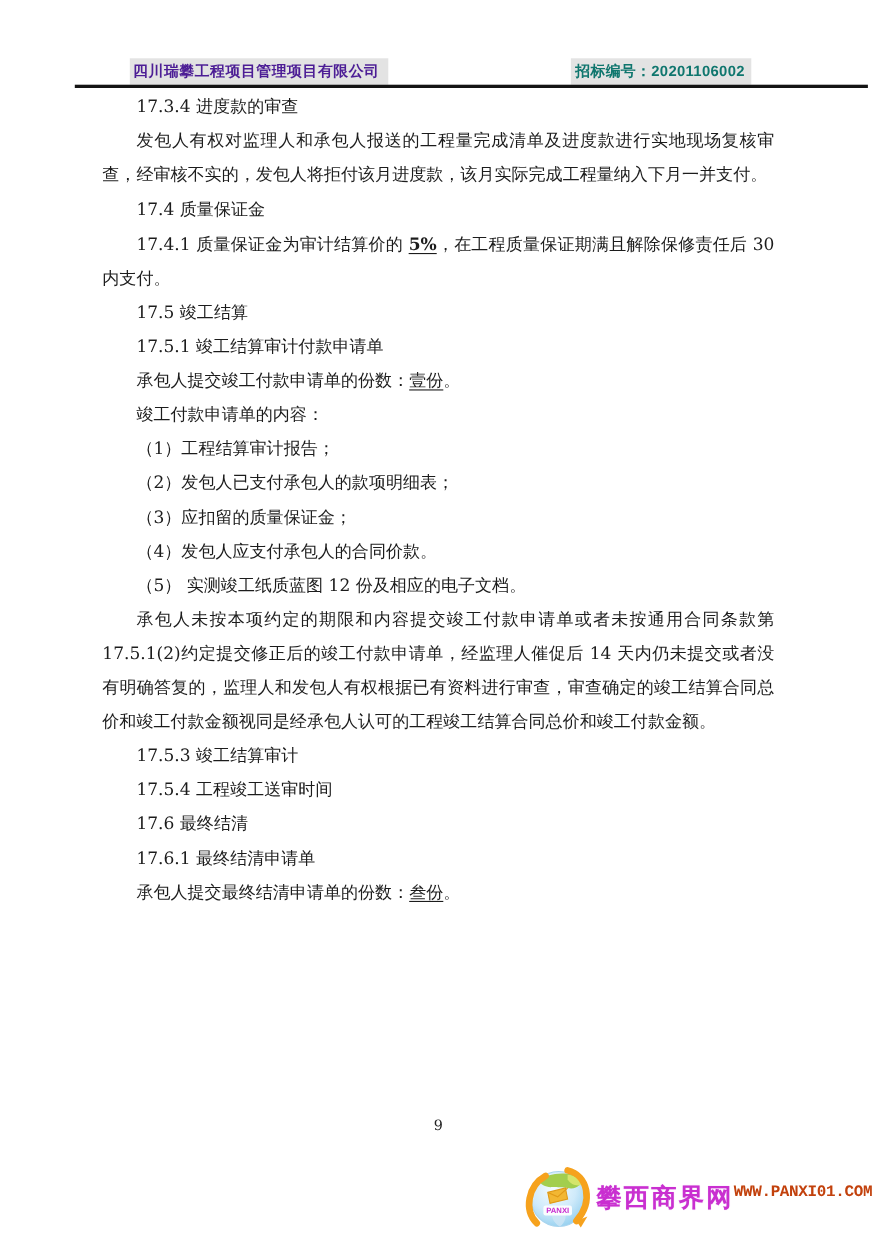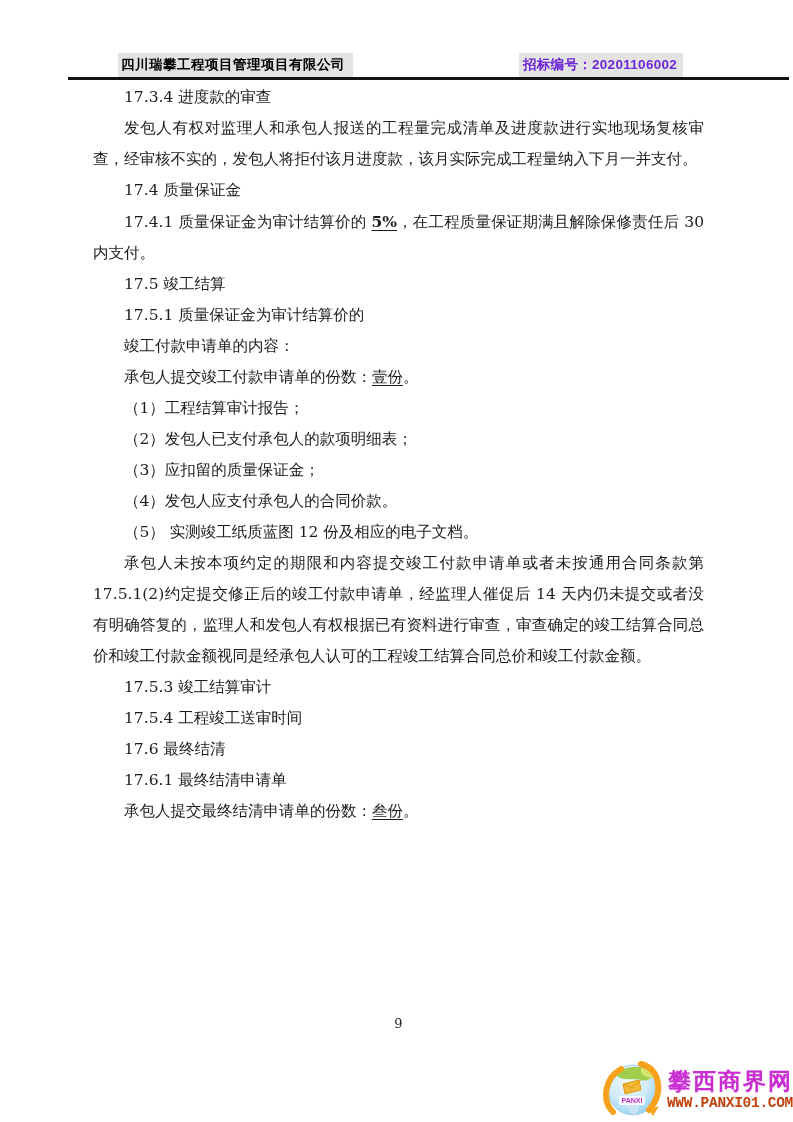--- a/index.html
+++ b/index.html
@@ -4,26 +4,26 @@
 <style>
   html,body{margin:0;padding:0;background:#ffffff;}
   .page{
     position:relative;width:793px;height:1122px;margin:0 auto;
     background:#ffffff;overflow:hidden;
     font-family:"DejaVu Serif","Liberation Serif",serif;color:#1c1c1c;
   }
   
   .header-company{
     position:absolute;left:118px;top:53px;
-    font-family:Liberation Mono, monospace;font-size:13.5px;font-weight:bold;color:#000000;
+    font-family:Liberation Mono, monospace;font-size:13.5px;font-weight:bold;color:#4c1d95;
     background:#e3e3e3;padding:3px 8px 3px 3px;letter-spacing:.5px;
   }
   .header-bid{
     position:absolute;left:519px;top:53px;
-    font-family:"Liberation Sans",sans-serif;font-size:13.5px;font-weight:bold;color:#6d28d9;
+    font-family:"Liberation Sans",sans-serif;font-size:13.5px;font-weight:bold;color:#0f766e;
     background:#e3e3e3;padding:3px 6px 3px 4px;letter-spacing:.3px;
   }
   .header-rule{
     position:absolute;left:68px;top:77px;width:721px;height:3px;background:#141414;
   }
   
   .doc-body{
     position:absolute;left:93px;top:82px;width:611px;
     font-size:15.5px;line-height:31px;text-align:justify;
   }
@@ -33,21 +33,21 @@
   
   .page-number{
     position:absolute;left:93px;top:1016px;width:611px;text-align:center;
     font-size:13px;color:#222;
   }
   
   .watermark{
     position:absolute;right:0px;bottom:2px;display:flex;align-items:center;gap:2px;
   }
   .wm-logo{width:64px;height:60px;flex:0 0 auto;}
-  .wm-text{display:flex;flex-direction:column;align-items:flex-end;line-height:1;}
+  .wm-text{display:flex;flex-direction:row;align-items:flex-start;line-height:1;}
   .site-name{
     font-family:"Liberation Sans",sans-serif;font-weight:bold;font-size:23px;
     color:#c92fd0;letter-spacing:2px;margin-bottom:3px;
     text-shadow:0 0 1px #e9b5ef;
   }
   .site-url{
     font-family:"Liberation Mono",monospace;font-weight:bold;font-size:14.5px;
     color:#c2410c;letter-spacing:-.3px;
   }
 </style>
@@ -59,23 +59,23 @@
   <div class="header-company">四川瑞攀工程项目管理项目有限公司</div>
   <div class="header-bid">招标编号：20201106002</div>
   <div class="header-rule"></div>
 
   <main class="doc-body">
       <p class="block heading"><span>17.3.4 进度款的审查</span></p>
       <p class="block para"><span>发包人有权对监理人和承包人报送的工程量完成清单及进度款进行实地现场复核审查，经审核不实的，发包人将拒付该月进度款，该月实际完成工程量纳入下月一并支付。</span></p>
       <p class="block heading"><span>17.4 质量保证金</span></p>
       <p class="block para"><span>17.4.1 质量保证金为审计结算价的 </span><span class="u b">5%</span><span>，在工程质量保证期满且解除保修责任后 30 内支付。</span></p>
       <p class="block heading"><span>17.5 竣工结算</span></p>
-      <p class="block heading"><span>17.5.1 质量保证金为审计结算价的</span></p>
+      <p class="block heading"><span>17.5.1 竣工结算审计付款申请单</span></p>
+      <p class="block para"><span>承包人提交竣工付款申请单的份数：</span><span class="u">壹份</span><span>。</span></p>
       <p class="block para"><span>竣工付款申请单的内容：</span></p>
-      <p class="block para"><span>承包人提交竣工付款申请单的份数：</span><span class="u">壹份</span><span>。</span></p>
       <p class="block list-item"><span>（1）工程结算审计报告；</span></p>
       <p class="block list-item"><span>（2）发包人已支付承包人的款项明细表；</span></p>
       <p class="block list-item"><span>（3）应扣留的质量保证金；</span></p>
       <p class="block list-item"><span>（4）发包人应支付承包人的合同价款。</span></p>
       <p class="block list-item"><span>（5） 实测竣工纸质蓝图 12 份及相应的电子文档。</span></p>
       <p class="block para"><span>承包人未按本项约定的期限和内容提交竣工付款申请单或者未按通用合同条款第17.5.1(2)约定提交修正后的竣工付款申请单，经监理人催促后 14 天内仍未提交或者没有明确答复的，监理人和发包人有权根据已有资料进行审查，审查确定的竣工结算合同总价和竣工付款金额视同是经承包人认可的工程竣工结算合同总价和竣工付款金额。</span></p>
       <p class="block heading"><span>17.5.3 竣工结算审计</span></p>
       <p class="block heading"><span>17.5.4 工程竣工送审时间</span></p>
       <p class="block heading"><span>17.6 最终结清</span></p>
       <p class="block heading"><span>17.6.1 最终结清申请单</span></p>

